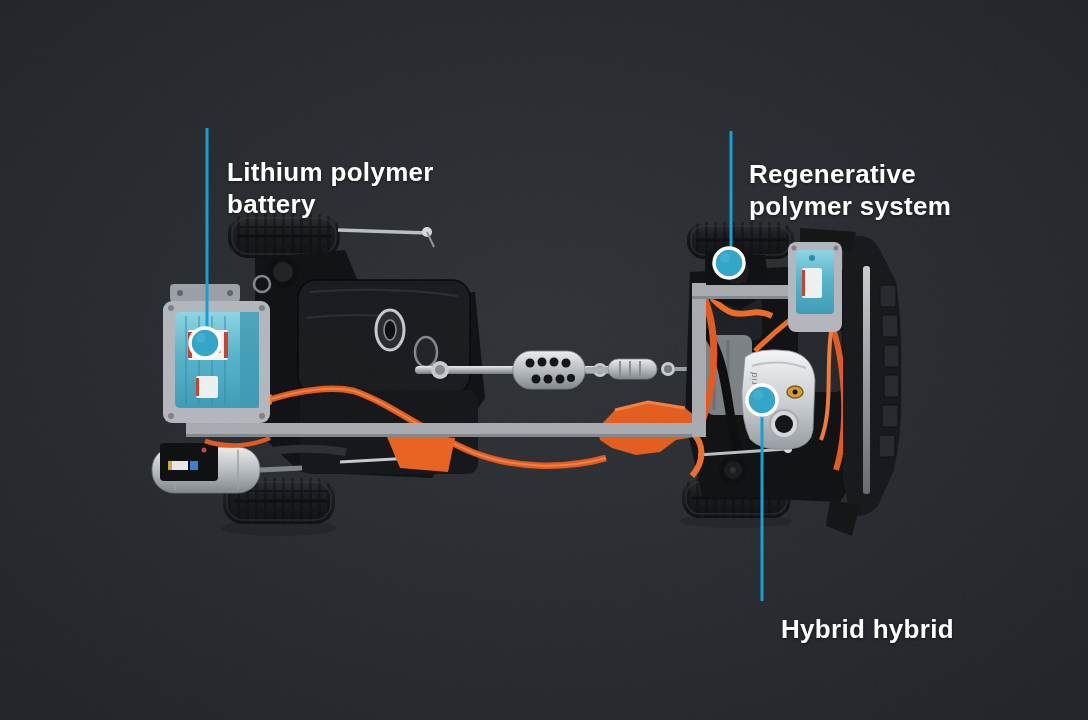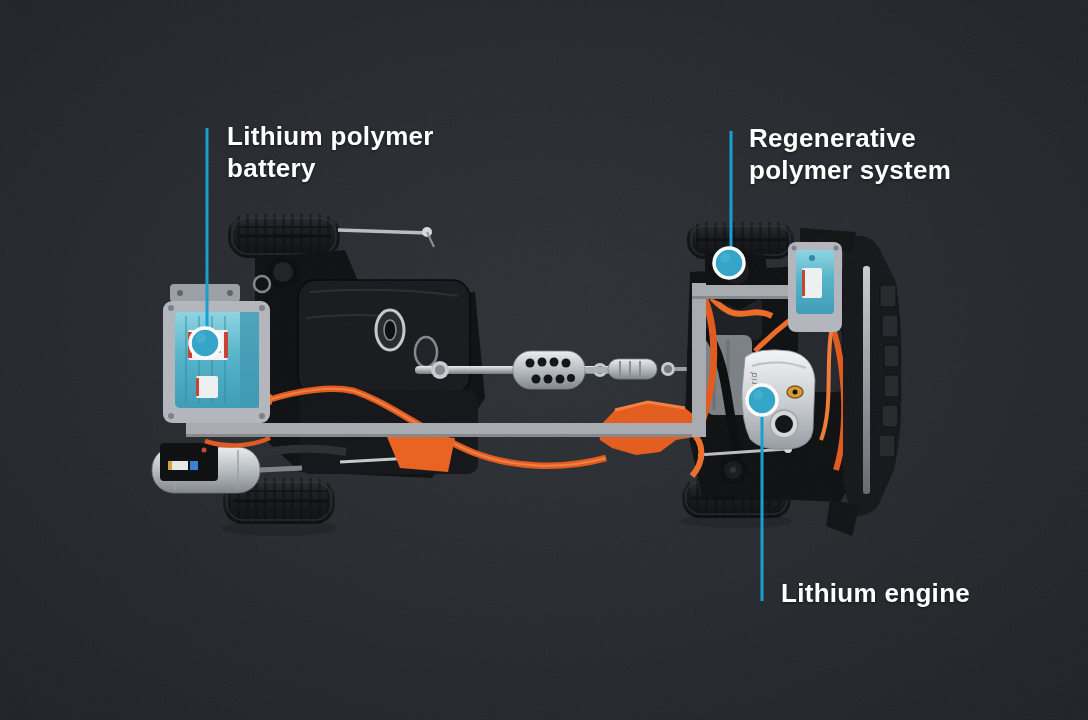--- a/index.html
+++ b/index.html
@@ -9,20 +9,21 @@
     font-family:"Liberation Sans", sans-serif;
   }
   .scene{position:absolute;left:0;top:0;}
   .callout-label{
     position:absolute;
     color:#ffffff;
     font:700 26px/32px "Liberation Sans", sans-serif;
     letter-spacing:.3px;
     white-space:pre-line;
     text-shadow:0 1px 3px rgba(0,0,0,.55);
+    margin-top:36px;
   }
   .label-battery{left:227px;top:120px;}
   .label-regen{left:749px;top:122px;}
   .label-engine{left:781px;top:577px;}
 </style>
 </head>
 <body>
 
 <div class="stage">
 
@@ -275,15 +276,15 @@
 
   <rect x="0" y="0" width="1088" height="720" filter="url(#grain)" opacity="0.05"></rect>
 </svg>
 
 <div class="callout-label label-battery">Lithium polymer
 battery</div>
 
 <div class="callout-label label-regen">Regenerative
 polymer system</div>
 
-<div class="callout-label label-engine">Lithium engine</div>
+<div class="callout-label label-engine">Hybrid hybrid</div>
 
 </div>
 
 </body></html>

